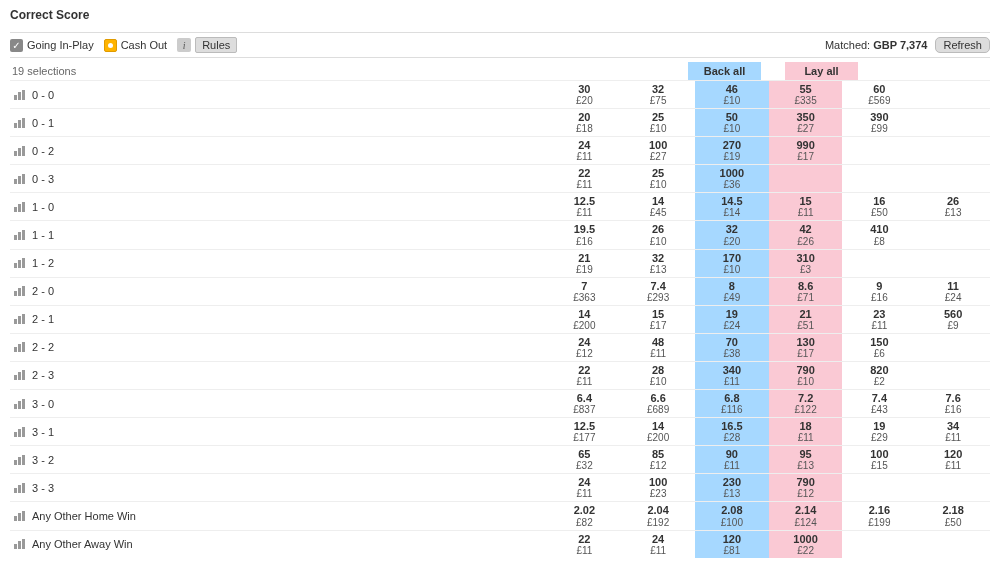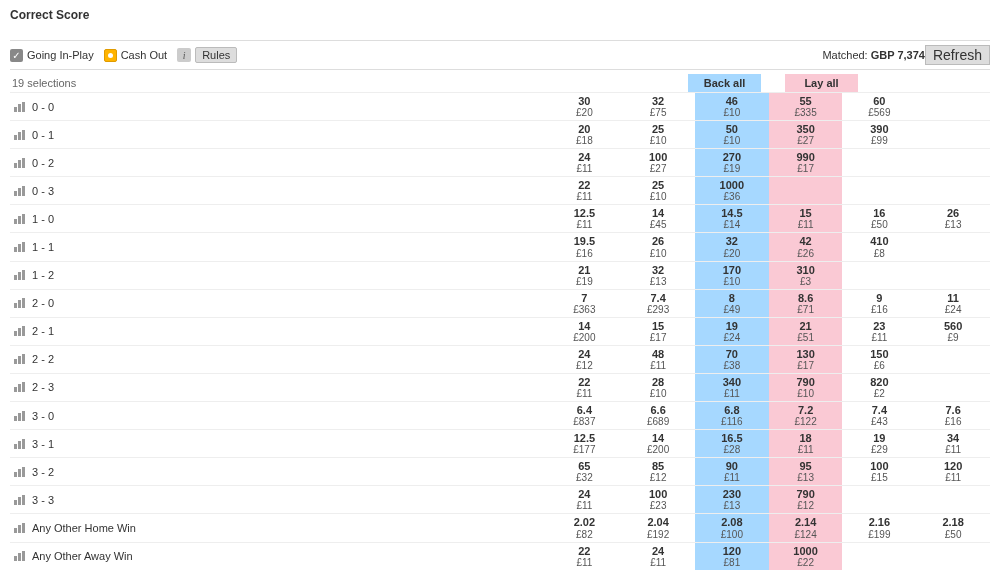--- a/index.html
+++ b/index.html
@@ -8,21 +8,21 @@
     padding: 8px 10px;
     font-family: Arial, Helvetica, sans-serif;
     font-size: 11px;
     background: #fff;
     color: #333;
     width: 1000px;
   }
   .title {
     font-weight: bold;
     font-size: 12px;
-    margin-bottom: 18px;
+    margin-bottom: 10px;
   }
   .toolbar {
     display: flex;
     align-items: center;
     justify-content: space-between;
     border-top: 1px solid #ddd;
     border-bottom: 1px solid #ddd;
     padding: 4px 0;
   }
   .toolbar-left { display: flex; align-items: center; gap: 10px; }
@@ -70,29 +70,29 @@
     border-radius: 2px;
   }
   .rules-btn {
     background: #ddd;
     border: 1px solid #bbb;
     padding: 1px 6px;
     font-size: 11px;
     color: #333;
     border-radius: 2px;
   }
-  .toolbar-right { display: flex; align-items: center; font-size: 11px; }
+  .toolbar-right { display: flex; align-items: center; gap: 8px; font-size: 11px; }
   .matched strong { font-weight: bold; }
   .refresh-btn {
     background: #ddd;
     border: 1px solid #bbb;
     padding: 1px 7px;
-    font-size: 14px;
+    font-size: 11px;
     color: #333;
-    border-radius: 0;
+    border-radius: 5px;
   }
   .header-row {
     display: flex;
     align-items: center;
     margin-top: 4px;
   }
   .header-left {
     flex: 0 0 532px;
     color: #666;
     font-size: 11px;

